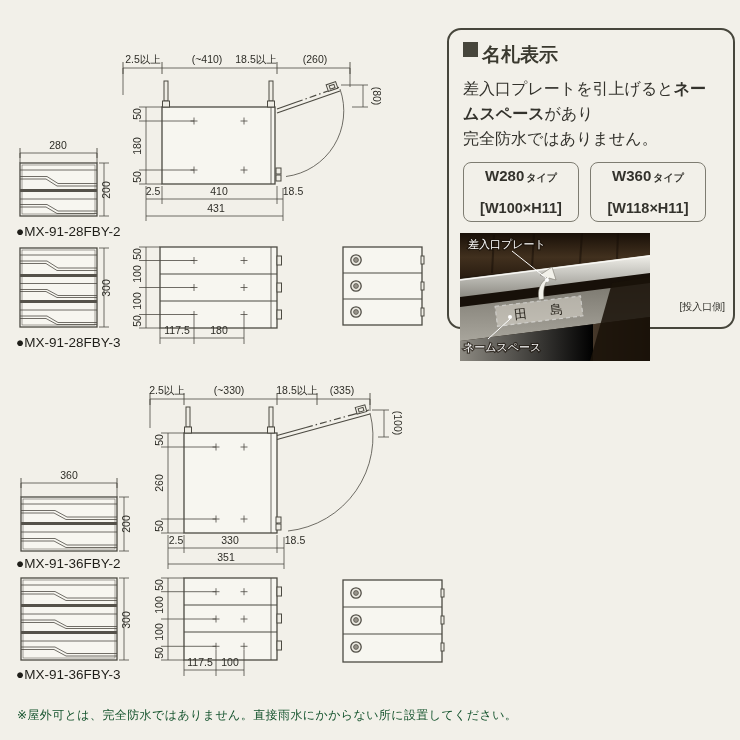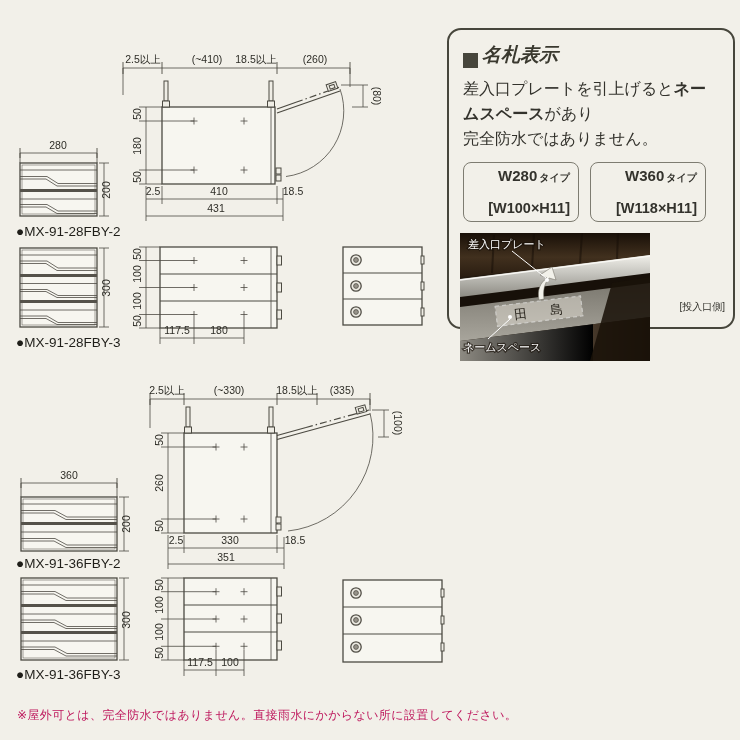--- a/index.html
+++ b/index.html
@@ -13,33 +13,33 @@
   .thin{stroke:#4c4a42;stroke-width:0.8;fill:none;}
   .tick{stroke:#4c4a42;stroke-width:0.9;fill:none;}
   .dd{stroke-dasharray:7 3 1.5 3;}
   .bx{fill:#f7f6f0;stroke:#4c4a42;stroke-width:1.3;}
   .in{fill:none;stroke:#4c4a42;stroke-width:0.5;}
   .sep{fill:#55524a;}
   .lnf{fill:#efede5;stroke:#4c4a42;stroke-width:1;}
   .lockouter{fill:#eceae2;stroke:#514e46;stroke-width:1.3;}
   .lockinner{fill:#97938a;stroke:#514e46;stroke-width:0.8;}
   .infobox{position:absolute;left:447px;top:28px;width:288px;height:301px;border:2px solid #47463c;border-radius:14px;box-sizing:border-box;padding:12px 14px;color:#33322c;}
-  .ib-title{font-size:19px;font-weight:bold;color:#3a392f;display:flex;align-items:flex-end;font-style:italic;}
+  .ib-title{font-size:19px;font-weight:bold;color:#3a392f;display:flex;align-items:flex-start;}
   .sq{width:15px;height:15px;background:#47463c;display:inline-block;margin-right:4px;}
   .ib-desc{font-size:16px;line-height:1.55;margin:9px 0 0 0;}
   .tcards{display:flex;gap:11px;margin-top:11px;}
-  .tcard{border:1.5px solid #7e7c71;border-radius:8px;padding:4px 8px 5px 8px;text-align:right;width:116px;box-sizing:border-box;}
+  .tcard{border:1.5px solid #7e7c71;border-radius:8px;padding:4px 8px 5px 8px;text-align:center;width:116px;box-sizing:border-box;}
   .tn{font-size:15px;font-weight:bold;}
   .tk{font-size:10px;font-weight:bold;margin-left:2px;}
   .t2{font-size:14.5px;font-weight:bold;margin-top:15px;}
   svg.photo{display:block;margin-top:11px;margin-left:-3px;}
   .plabel{font-size:11px;fill:#ffffff;paint-order:stroke;stroke:rgba(25,17,9,0.65);stroke-width:2.4px;}
   .pname{font-size:13px;fill:#2c2820;letter-spacing:5px;text-anchor:middle;}
   .caption{position:absolute;right:8px;bottom:13px;font-size:10px;color:#33322c;}
-  .footer{position:absolute;left:17px;top:707px;font-size:12px;color:#be185d;letter-spacing:0.4px;}
+  .footer{position:absolute;left:17px;top:707px;font-size:12px;color:#14532d;letter-spacing:0.4px;}
 </style>
 </head>
 <body>
 
 <div class="page">
 
 <svg class="draw" width="740" height="740" viewBox="0 0 740 740">
   <defs>
     <g id="hole">
           <path class="thin" d="M-3.5,0H3.5M0,-3.5V3.5"></path>

